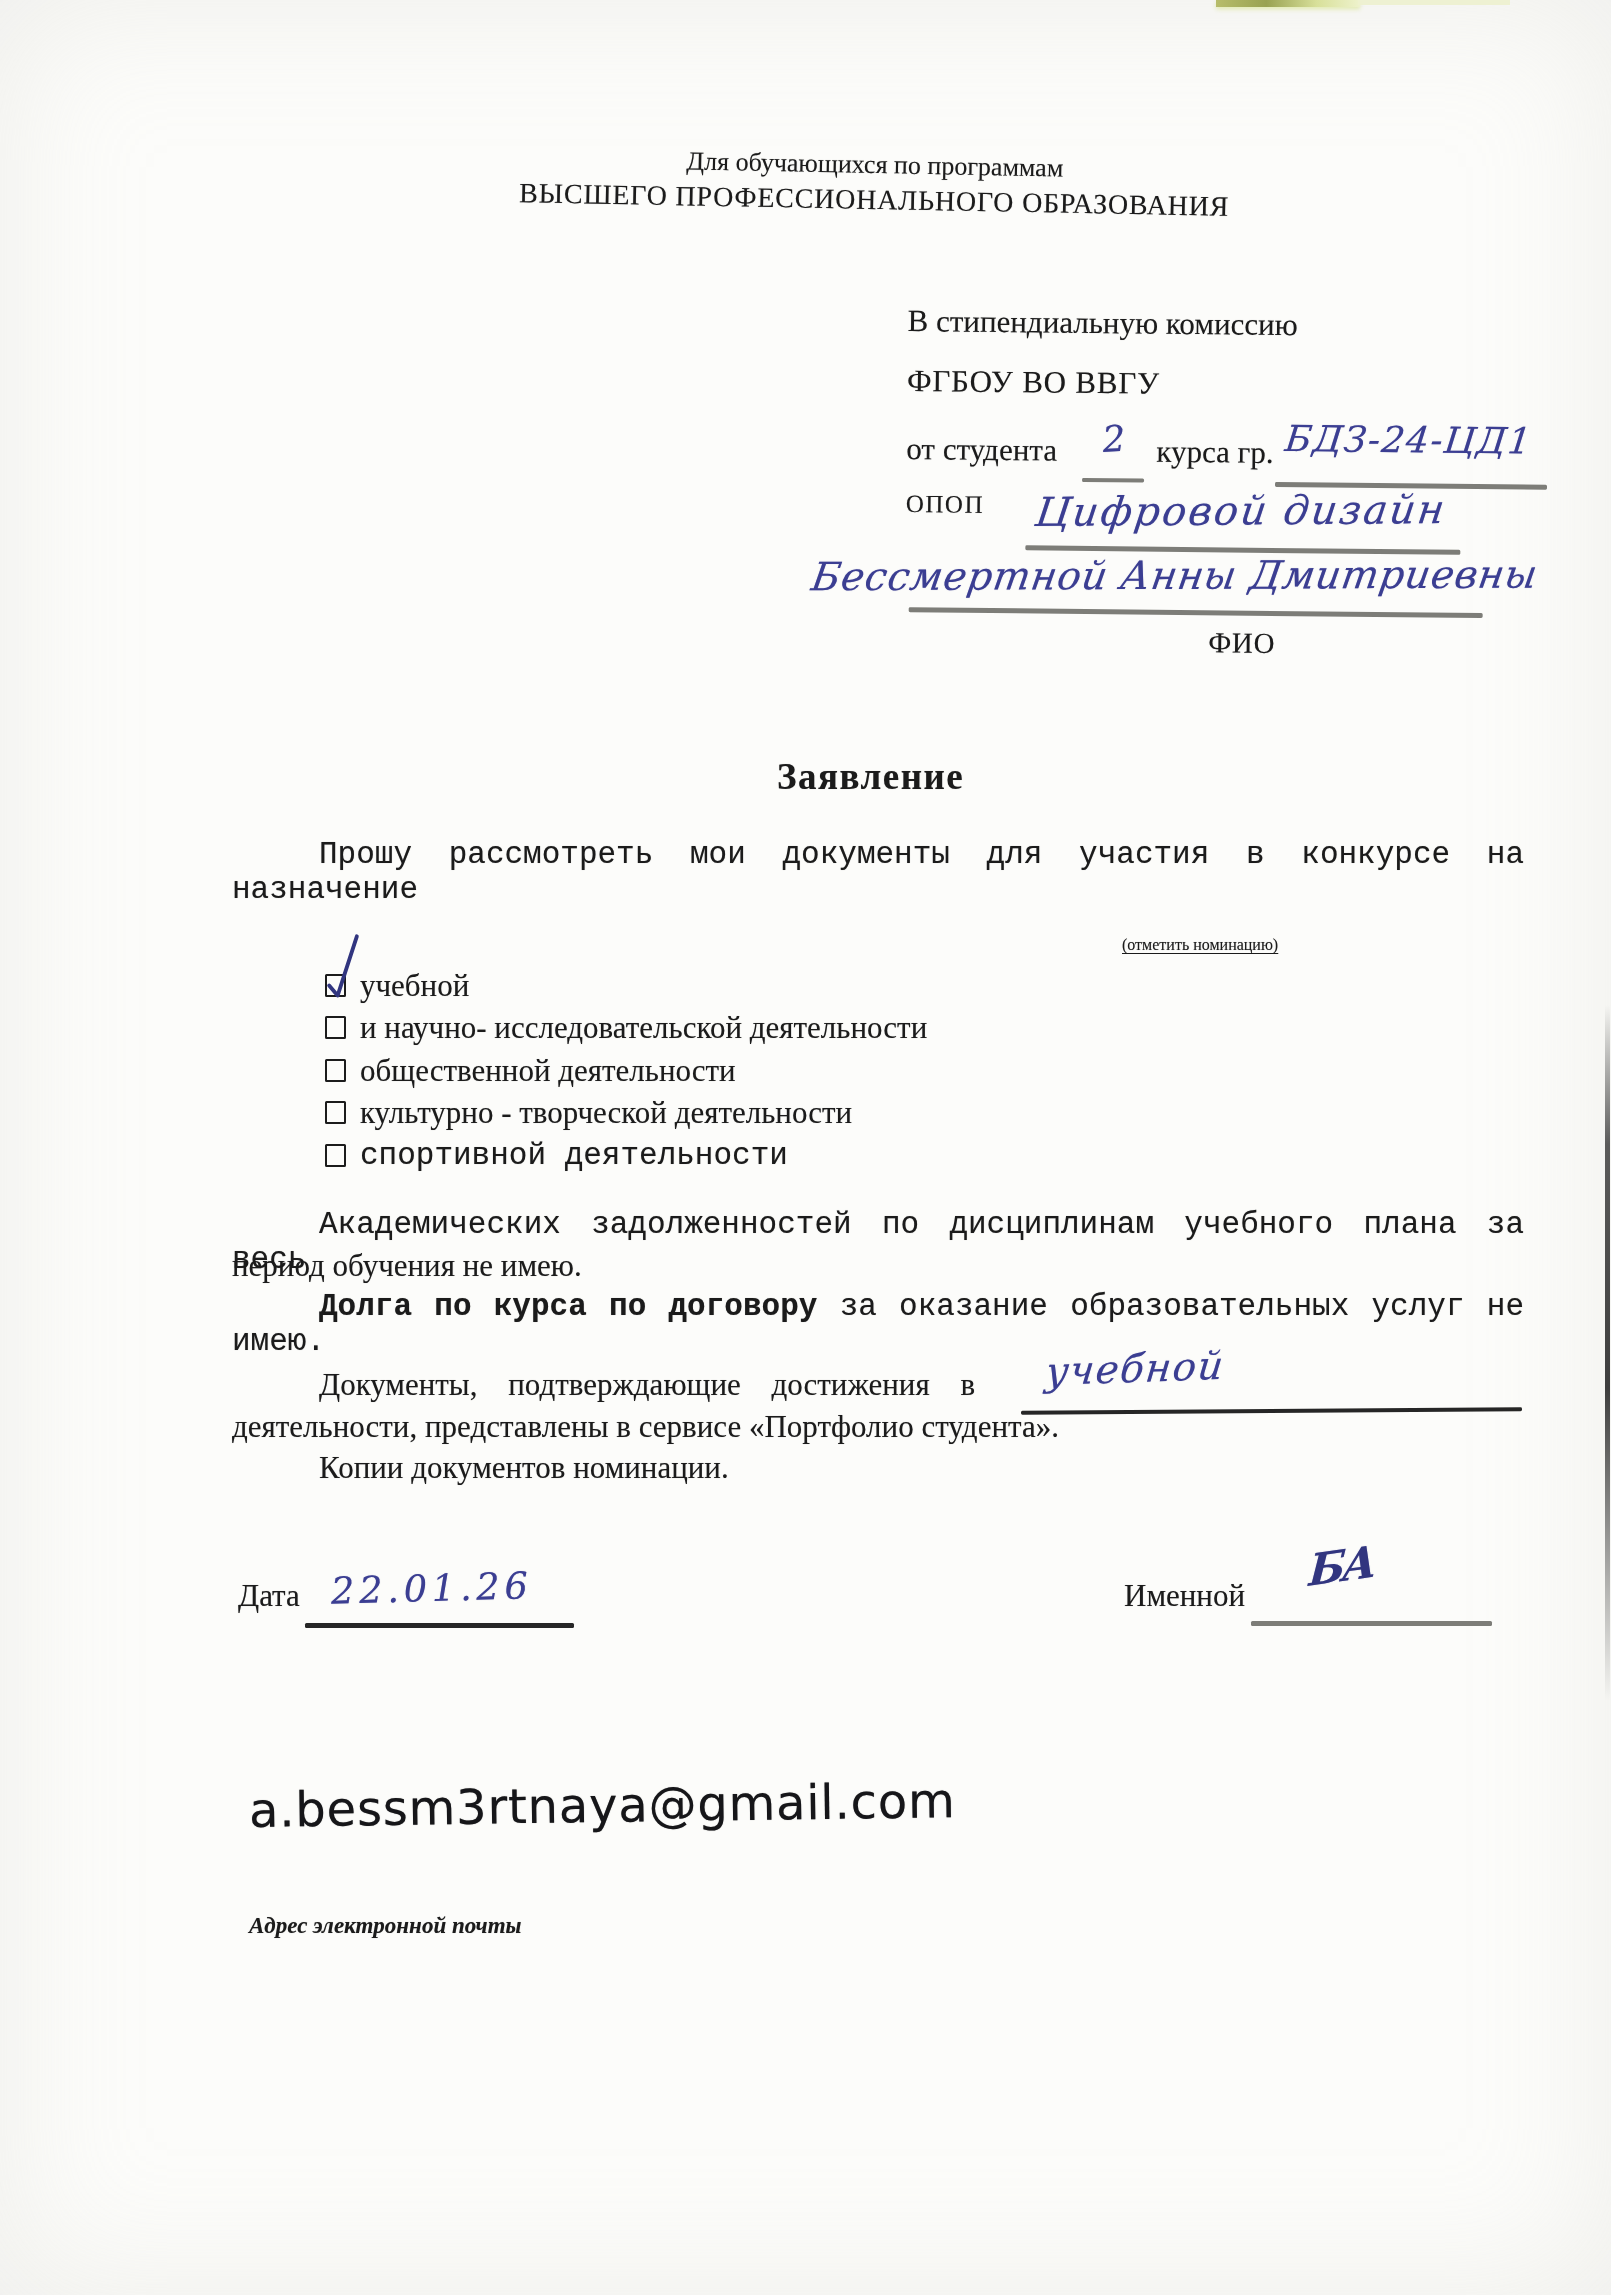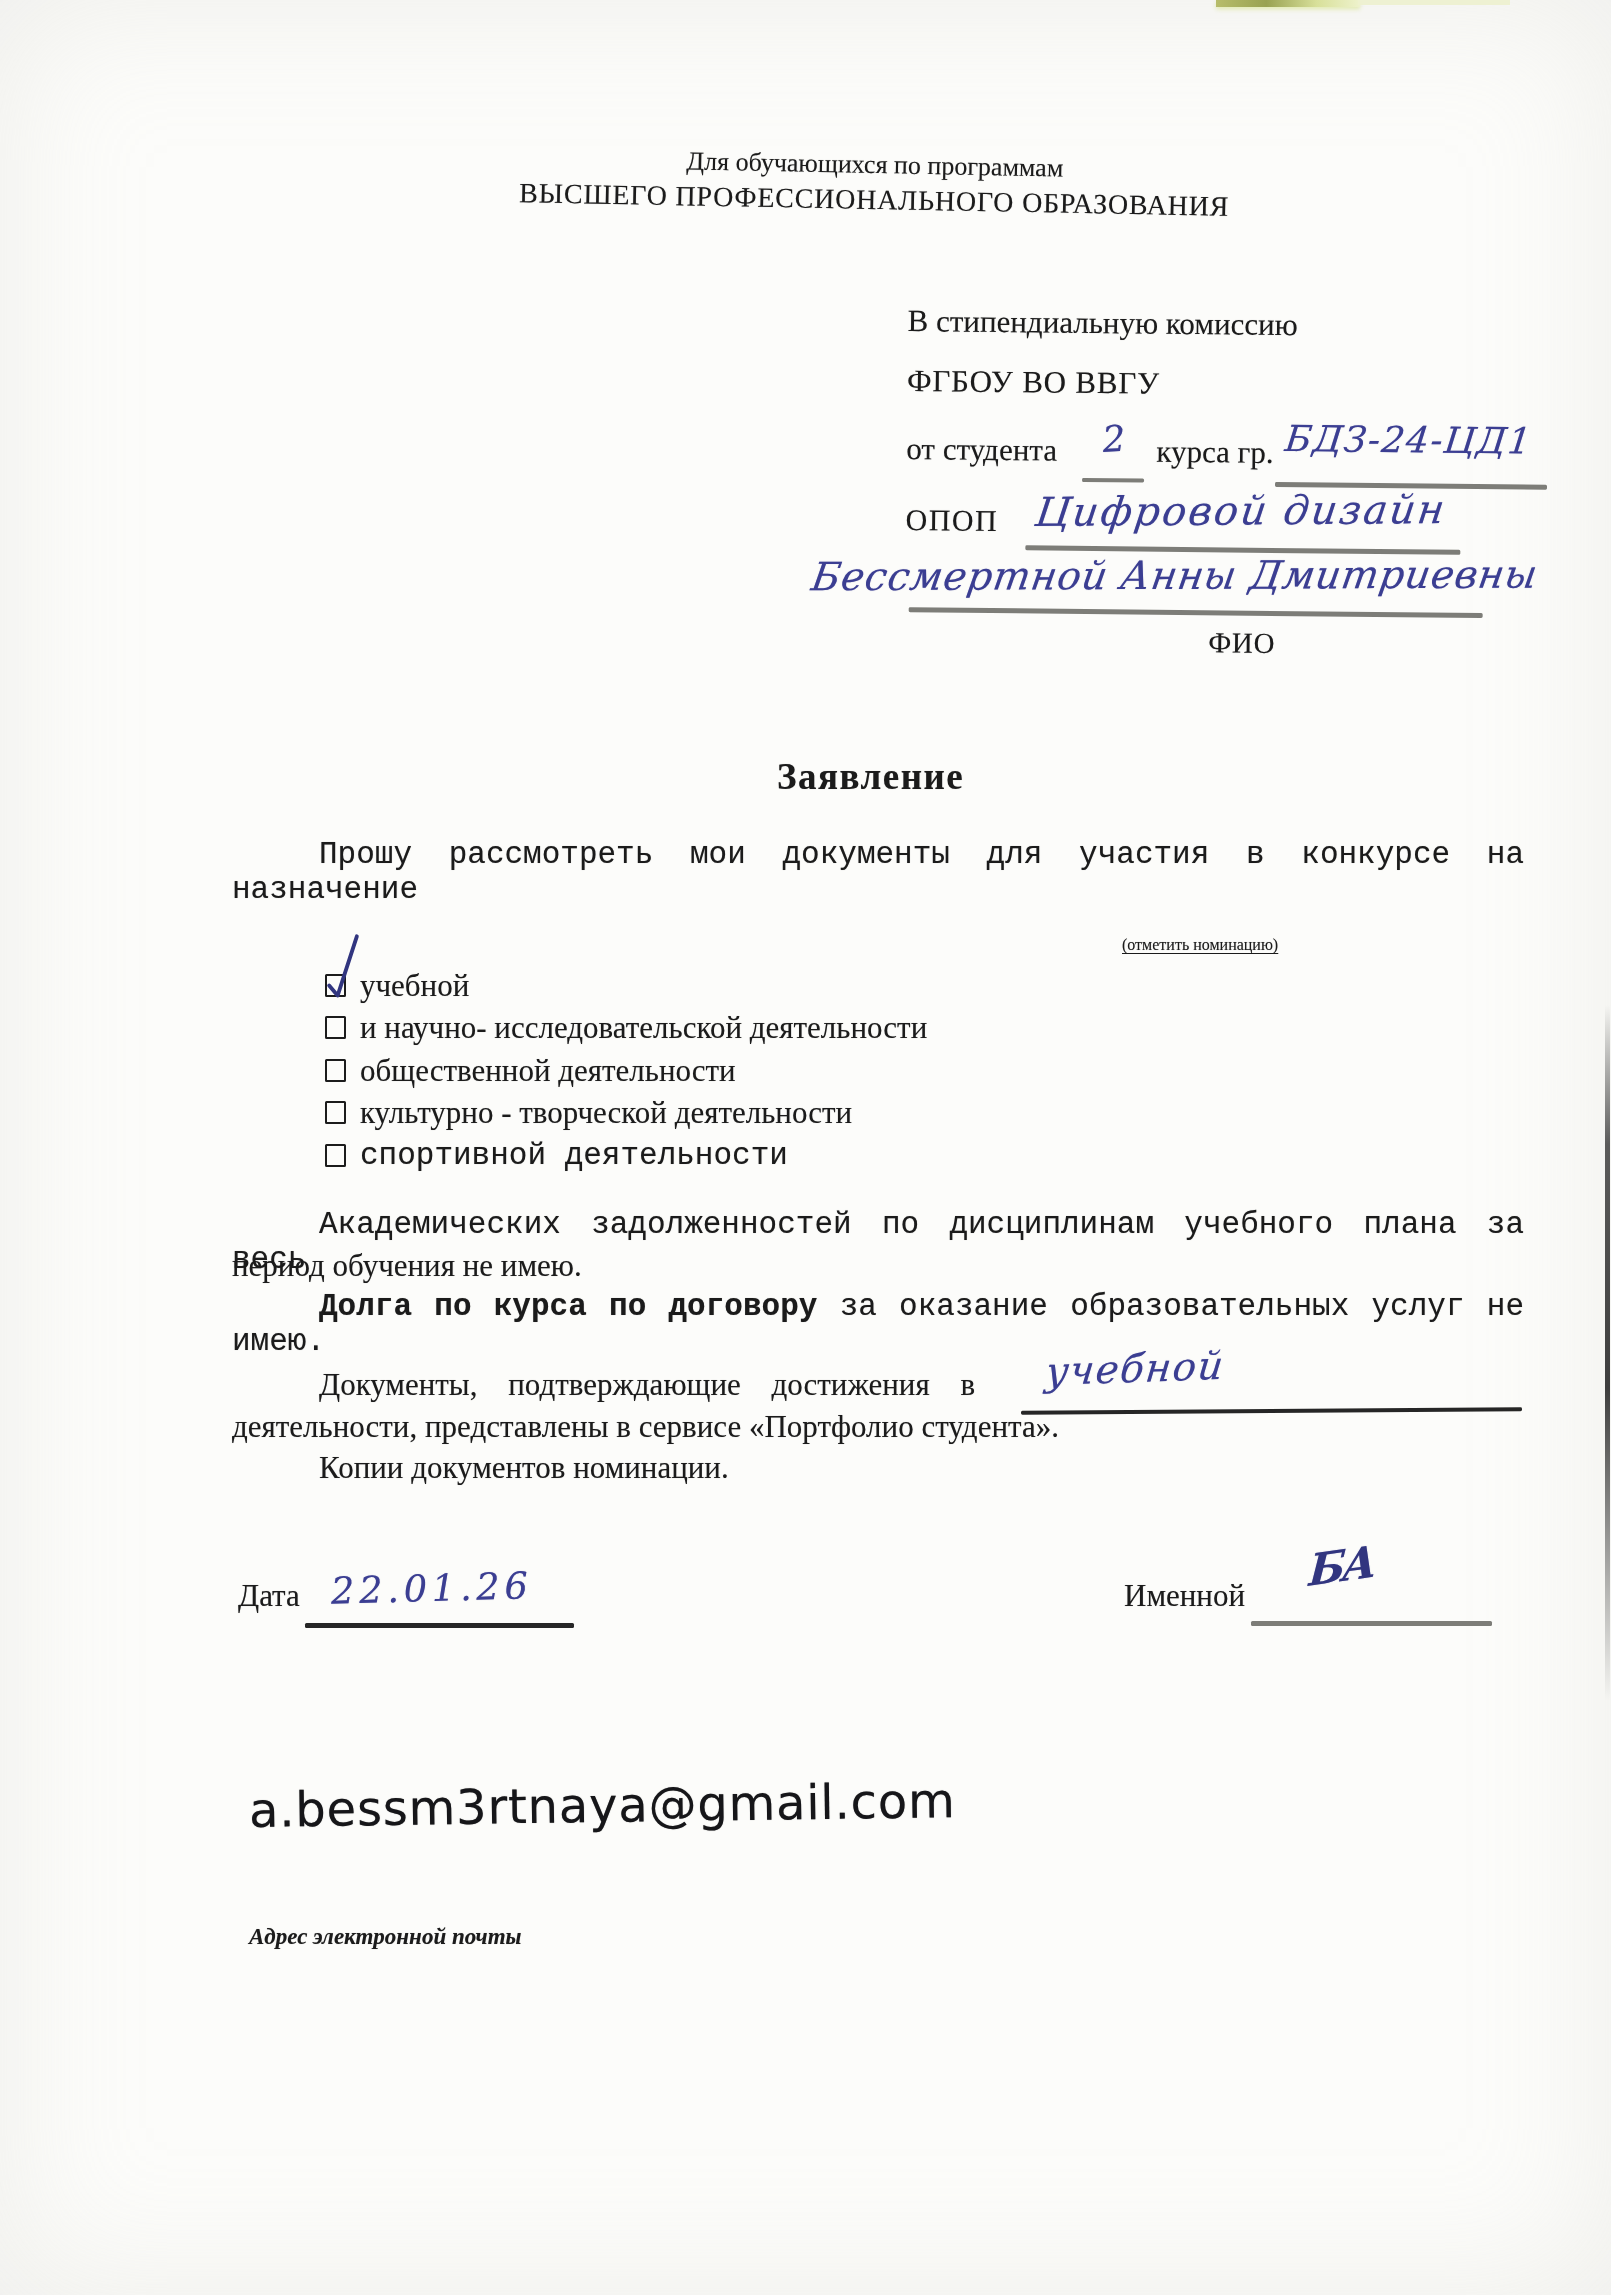--- a/index.html
+++ b/index.html
@@ -54,21 +54,21 @@
     <div class="abs typed" style="left:104px;top:7.7px;font-size:31px;white-space:nowrap;">В стипендиальную комиссию</div>
     <div class="abs typed" style="left:104px;top:68px;font-size:31px;letter-spacing:0.8px;white-space:nowrap;">ФГБОУ ВО ВВГУ</div>
 
     <div class="abs typed" style="left:104px;top:136px;font-size:31px;white-space:nowrap;">от студента</div>
     <div class="abs hw" style="left:300px;top:121px;font-size:36px;transform:rotate(-4deg);">2</div>
     <div class="uline gray" style="left:280px;top:181px;width:62px;height:3.9px;"></div>
     <div class="abs typed" style="left:354px;top:136px;font-size:31px;white-space:nowrap;">курса гр.</div>
     <div class="abs hw" style="left:483px;top:119px;font-size:36px;letter-spacing:1.5px;transform:skewX(-6deg);">БДЗ-24-ЦД1</div>
     <div class="uline gray" style="left:473px;top:183px;width:272px;height:4.6px;"></div>
 
-    <div class="abs typed" style="left:104px;top:208px;font-size:30px;letter-spacing:1.5px;">ОПОП</div>
+    <div class="abs typed" style="left:104px;top:195px;font-size:25px;letter-spacing:1.5px;">ОПОП</div>
     <div class="abs hw" style="left:234px;top:189px;font-size:40px;letter-spacing:2.3px;transform:rotate(-1deg) skewX(-8deg);">Цифровой дизайн</div>
     <div class="uline gray" style="left:224px;top:249px;width:435px;height:4.6px;"></div>
 
     <div class="abs hw" style="left:10.8px;top:255px;font-size:39px;letter-spacing:0.8px;transform:rotate(-0.8deg) skewX(-9deg);">Бессмертной Анны Дмитриевны</div>
     <div class="uline gray" style="left:108px;top:312px;width:574px;height:4.6px;"></div>
 
     <div class="abs typed" style="left:364px;top:328px;width:155px;text-align:center;font-size:29px;letter-spacing:0.8px;">ФИО</div>
   </div>
 
   <div class="abs typed b" style="left:777px;top:755px;font-size:37px;letter-spacing:1.5px;white-space:nowrap;">Заявление</div>
@@ -110,16 +110,16 @@
 
   <div class="abs typed" style="left:238px;top:1578px;font-size:31px;">Дата</div>
   <div class="abs hw" style="left:331px;top:1567px;font-size:37px;letter-spacing:4.6px;transform:rotate(-1.5deg);">22.01.26</div>
   <div class="uline dark" style="left:305px;top:1623px;width:269px;height:4.6px;"></div>
 
   <div class="abs typed" style="left:1124px;top:1578px;font-size:31px;">Именной</div>
   <div class="abs hw b" style="left:1309px;top:1541px;font-size:43px;letter-spacing:-3.1px;transform:rotate(-8deg) skewX(-12deg);color:#31357f;">БА</div>
   <div class="uline gray" style="left:1251px;top:1621px;width:241px;height:4.6px;"></div>
 
   <div class="abs marker" style="left:249px;top:1777px;font-size:48px;letter-spacing:0.8px;transform:rotate(-0.8deg);">a.bessm3rtnaya@gmail.com</div>
-  <div class="abs typed b" style="left:249px;top:1913px;font-size:23px;font-style:italic;white-space:nowrap;margin-top:11px;">Адрес электронной почты</div>
+  <div class="abs typed b" style="left:249px;top:1913px;font-size:23px;font-style:italic;white-space:nowrap;">Адрес электронной почты</div>
 
 </div>
 
 
 </body></html>

